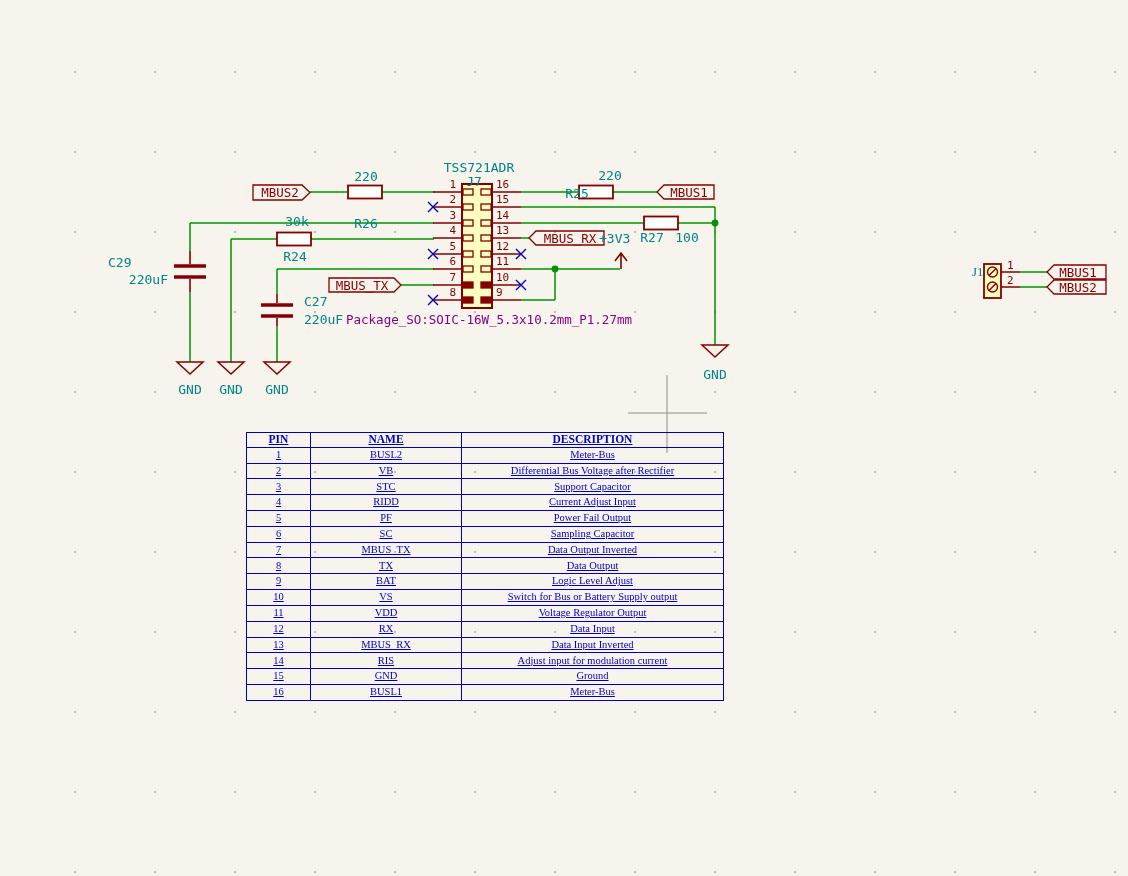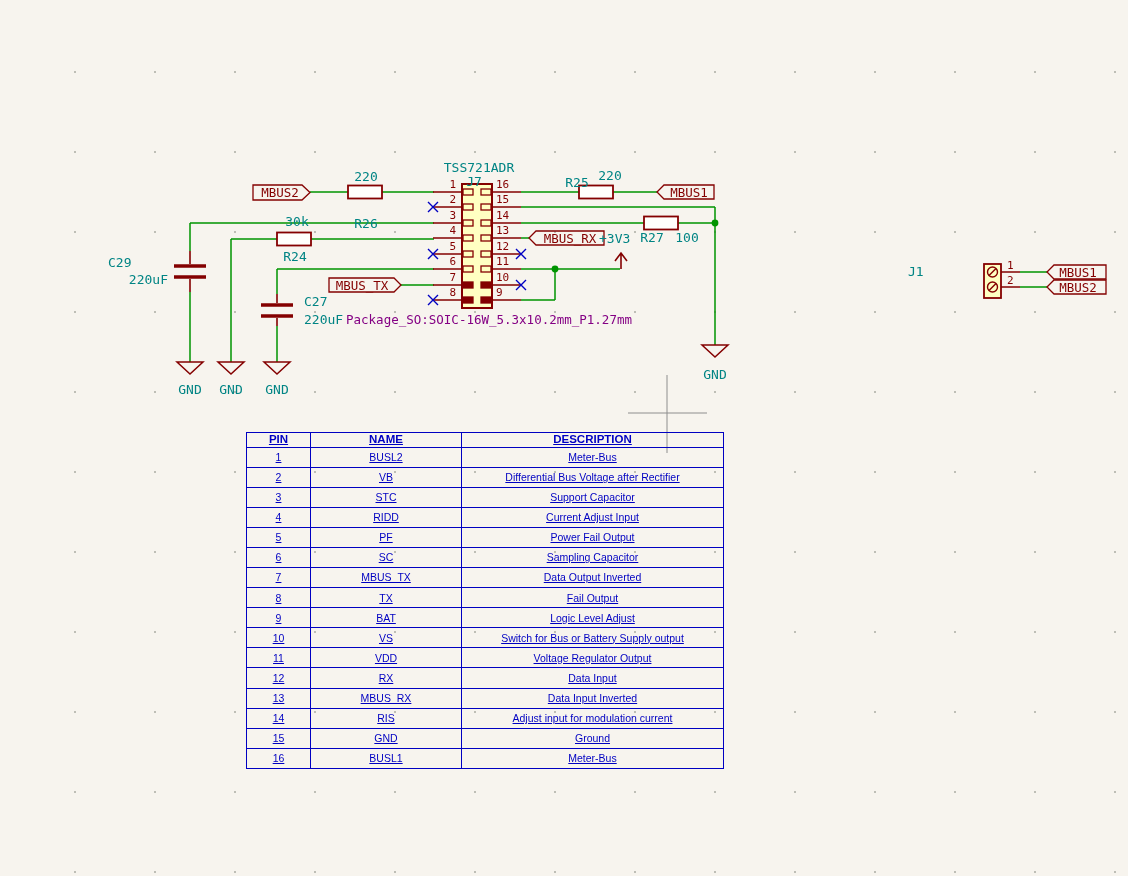--- a/index.html
+++ b/index.html
@@ -34,23 +34,23 @@
   .cross{stroke:var(--gray);stroke-width:1;fill:none;}
   .t{position:absolute;line-height:1.15;white-space:pre;}
   .cx{transform:translateX(-50%);}
   .teal{color:var(--teal);font-size:13px;}
   .dred{color:var(--dkred);font-size:12.5px;}
   .purple{color:var(--purple);font-size:12.5px;}
   .small{font-size:11px;}
   .pinnum{position:absolute;font:11px "DejaVu Sans Mono",monospace;color:var(--dkred);line-height:1;}
   
   #pin-table{
-    position:absolute;left:246px;top:432px;width:477px;height:337px;
+    position:absolute;left:246px;top:432px;width:477px;height:269px;
     border-collapse:collapse;table-layout:fixed;
-    font-family:Liberation Sans, sans-serif;color:var(--blue);
+    font-family:Liberation Serif, serif;color:var(--blue);
   }
   #pin-table th,#pin-table td{
     border:1px solid var(--blue);text-align:center;vertical-align:middle;
     padding:0;height:14.8px;line-height:1;
     text-decoration:underline;overflow:hidden;white-space:nowrap;
   }
   #pin-table th{font-size:11.5px;font-weight:bold;}
   #pin-table td{font-size:10.5px;}
   #pin-table col.c-pin{width:64px;}
   #pin-table col.c-name{width:151px;}
@@ -166,21 +166,21 @@
     <path class="cross" d="M628 413 H707 M667 375 V453"></path>
   </g>
 </svg>
 
 <div class="t teal cx" style="left:474px;top:145px;margin-top:30px;">J7</div>
 <div class="t teal cx" style="left:479px;top:161px;">TSS721ADR</div>
 <div class="t purple" style="left:346px;top:313px;">Package_SO:SOIC-16W_5.3x10.2mm_P1.27mm</div>
 
 <div class="t teal cx" style="left:366px;top:170px;">220</div>
 <div class="t teal cx" style="left:366px;top:217px;">R26</div>
-<div class="t teal cx" style="left:577px;top:176px;">R25</div>
+<div class="t teal cx" style="left:577px;top:187px;">R25</div>
 <div class="t teal cx" style="left:610px;top:169px;">220</div>
 <div class="t teal cx" style="left:297px;top:215px;">30k</div>
 <div class="t teal cx" style="left:295px;top:250px;">R24</div>
 <div class="t teal cx" style="left:652px;top:231px;">R27</div>
 <div class="t teal cx" style="left:687px;top:231px;">100</div>
 
 <div class="t teal" style="left:108px;top:256px;width:60px;text-align:left;">C29</div>
 <div class="t teal" style="left:108px;top:273px;width:60px;text-align:right;">220uF</div>
 <div class="t teal" style="left:304px;top:295px;">C27</div>
 <div class="t teal" style="left:304px;top:313px;">220uF</div>
@@ -191,21 +191,21 @@
 <div class="t teal cx" style="left:277px;top:383px;">GND</div>
 <div class="t teal cx" style="left:715px;top:368px;">GND</div>
 
 <div class="t dred cx" style="left:280px;top:186px;">MBUS2</div>
 <div class="t dred cx" style="left:362px;top:279px;">MBUS_TX</div>
 <div class="t dred cx" style="left:570px;top:232px;">MBUS_RX</div>
 <div class="t dred cx" style="left:689px;top:186px;">MBUS1</div>
 <div class="t dred cx" style="left:1078px;top:266px;">MBUS1</div>
 <div class="t dred cx" style="left:1078px;top:281px;">MBUS2</div>
 
-<div class="t teal" style="left:908px;top:265px;">J1</div>
+<div class="t teal" style="left:972px;top:265px;font-family:Liberation Serif, serif;">J1</div>
 <div class="t dred small" style="left:1007px;top:260px;">1</div>
 <div class="t dred small" style="left:1007px;top:275px;">2</div>
 
 <div>
     <div class="pinnum" style="left: 433px; top: 179px; width: 23px; text-align: right;">1</div>
     <div class="pinnum" style="left: 433px; top: 194px; width: 23px; text-align: right;">2</div>
     <div class="pinnum" style="left: 433px; top: 210px; width: 23px; text-align: right;">3</div>
     <div class="pinnum" style="left: 433px; top: 225px; width: 23px; text-align: right;">4</div>
     <div class="pinnum" style="left: 433px; top: 241px; width: 23px; text-align: right;">5</div>
     <div class="pinnum" style="left: 433px; top: 256px; width: 23px; text-align: right;">6</div>
@@ -266,21 +266,21 @@
         <td>Sampling Capacitor</td>
       </tr>
       <tr>
         <td>7</td>
         <td>MBUS_TX</td>
         <td>Data Output Inverted</td>
       </tr>
       <tr>
         <td>8</td>
         <td>TX</td>
-        <td>Fail Output</td>
+        <td>Data Output</td>
       </tr>
       <tr>
         <td>9</td>
         <td>BAT</td>
         <td>Logic Level Adjust</td>
       </tr>
       <tr>
         <td>10</td>
         <td>VS</td>
         <td>Switch for Bus or Battery Supply output</td>

